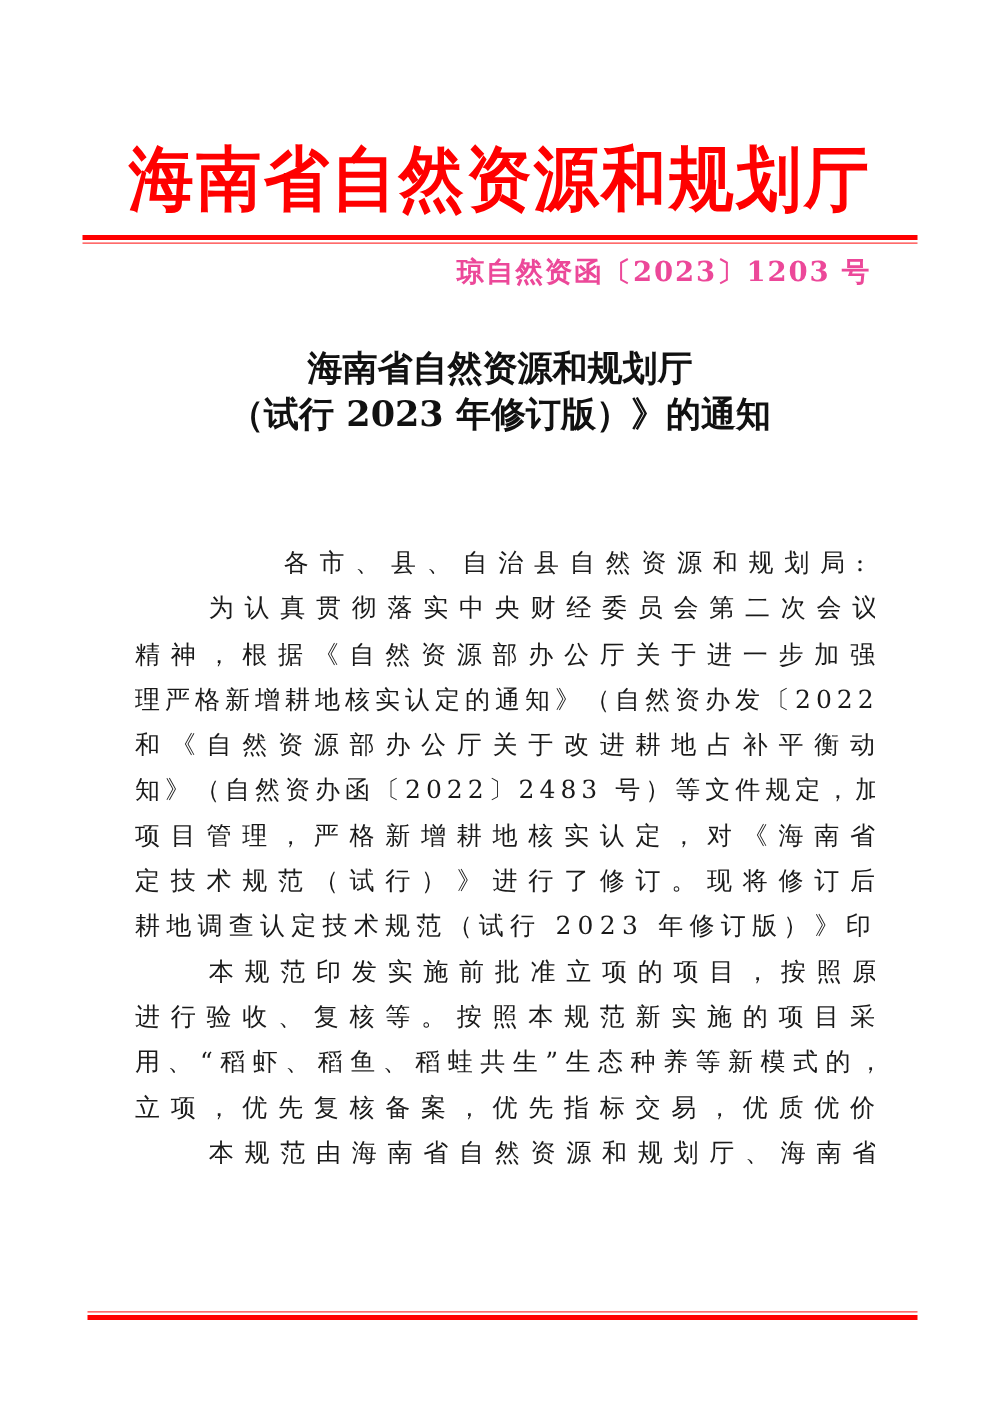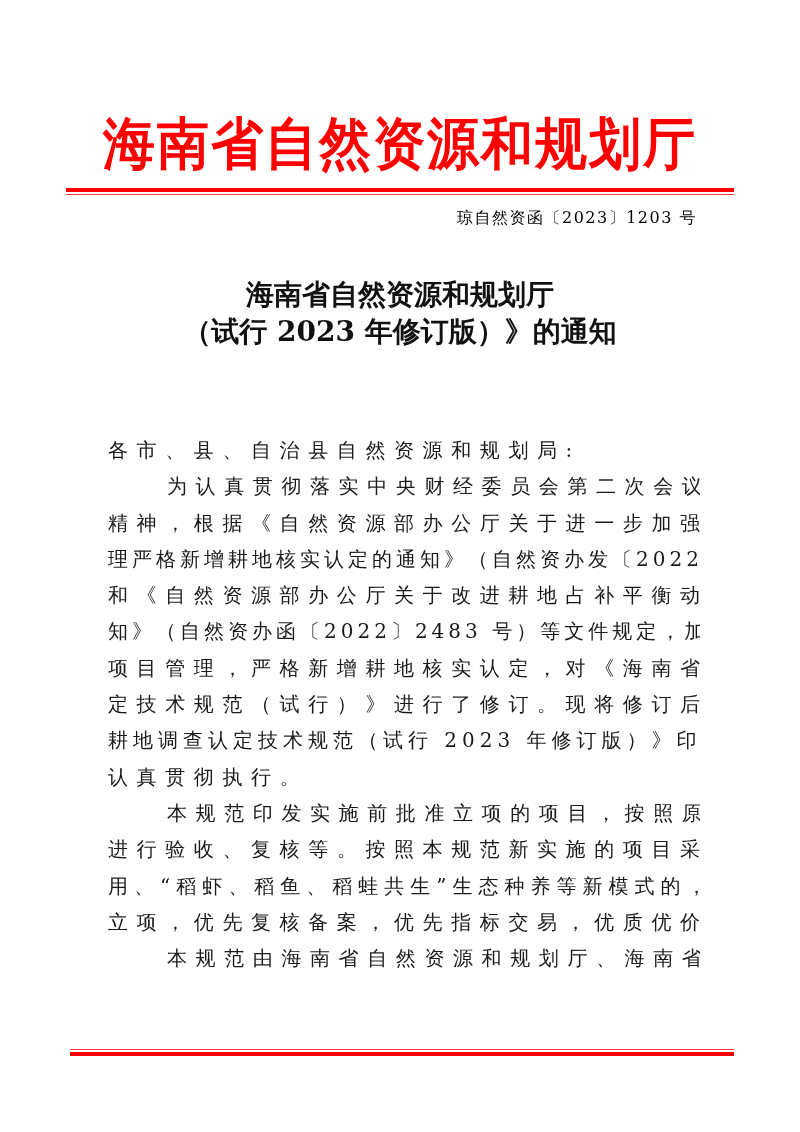--- a/index.html
+++ b/index.html
@@ -11,30 +11,30 @@
     text-align: center; color: #ff0000; font-family: "DejaVu Sans", "Liberation Sans", sans-serif;
     font-weight: bold; font-size: 52px; line-height: 72px; letter-spacing: 2px;
     transform: scaleY(1.08); transform-origin: center; white-space: nowrap; }
 
   .rule { position: absolute; left: 66px; width: 668px; }
   .rule-top-thick { top: 188px; height: 4px; background: #ff0000; }
   .rule-top-thin  { top: 194px; height: 1px; background: #ff3b3b; }
   .rule-bot-thin  { top: 1049px; height: 1px; background: #ff3b3b; left: 70px; width: 664px; }
   .rule-bot-thick { top: 1052px; height: 4px; background: #ff0000; left: 70px; width: 664px; }
 
-  .doc-number { position: absolute; right: 103px; top: 205px; font-size: 16px; line-height: 26px;
-    letter-spacing: 1.5px; white-space: nowrap; color: #000000; }
+  .doc-number { position: absolute; right: 103px; top: 205px; font-size: 22px; line-height: 26px;
+    letter-spacing: 1.5px; white-space: nowrap; color: #ec4899; font-weight: bold; }
 
   .title { position: absolute; left: 60px; width: 680px; top: 276px; text-align: center;
     font-family: "DejaVu Serif", "Liberation Serif", serif; font-weight: bold; font-size: 28px;
     line-height: 37px; color: #111; }
   .title div { white-space: nowrap; }
 
   .body { position: absolute; left: 108px; width: 592px; top: 432px;
-    font-size: 20px; line-height: 36.3px; letter-spacing: 8.6px; color: #1a1a1a; }
+    font-size: 20px; line-height: 36.3px; letter-spacing: 8.6px; color: #1a1a1a; text-align: right; }
   .body .line { display: block; white-space: nowrap; overflow: hidden; }
   .indent { padding-left: 59px; }
 </style>
 </head>
 <body>
 
 <div class="page">
 
   <div class="org-header">海南省自然资源和规划厅</div>
 
@@ -53,21 +53,20 @@
 
     <div>
       <span class="line indent">为认真贯彻落实中央财经委员会第二次会议关于耕地保护</span>
       <span class="line">精神，根据《自然资源部办公厅关于进一步加强补充耕地项目管</span>
       <span class="line" style="letter-spacing:4px">理严格新增耕地核实认定的通知》（自然资办发〔2022〕36 号）</span>
       <span class="line">和《自然资源部办公厅关于改进耕地占补平衡动态监管系统的通</span>
       <span class="line" style="letter-spacing:4px">知》（自然资办函〔2022〕2483 号）等文件规定，加强补充耕地</span>
       <span class="line">项目管理，严格新增耕地核实认定，对《海南省新增耕地调查认</span>
       <span class="line">定技术规范（试行）》进行了修订。现将修订后的《海南省新增</span>
       <span class="line" style="letter-spacing:5px">耕地调查认定技术规范（试行 2023 年修订版）》印发给你们，请</span>
-      <span class="line">认真贯彻执行。</span>
     </div>
 
     <div>
       <span class="line indent">本规范印发实施前批准立项的项目，按照原规范的建设标准</span>
       <span class="line">进行验收、复核等。按照本规范新实施的项目采取肥水回流再利</span>
       <span class="line" style="letter-spacing:6px">用、“稻虾、稻鱼、稻蛙共生”生态种养等新模式的，优先项目</span>
       <span class="line">立项，优先复核备案，优先指标交易，优质优价交易。</span>
     </div>
 
     <div>

